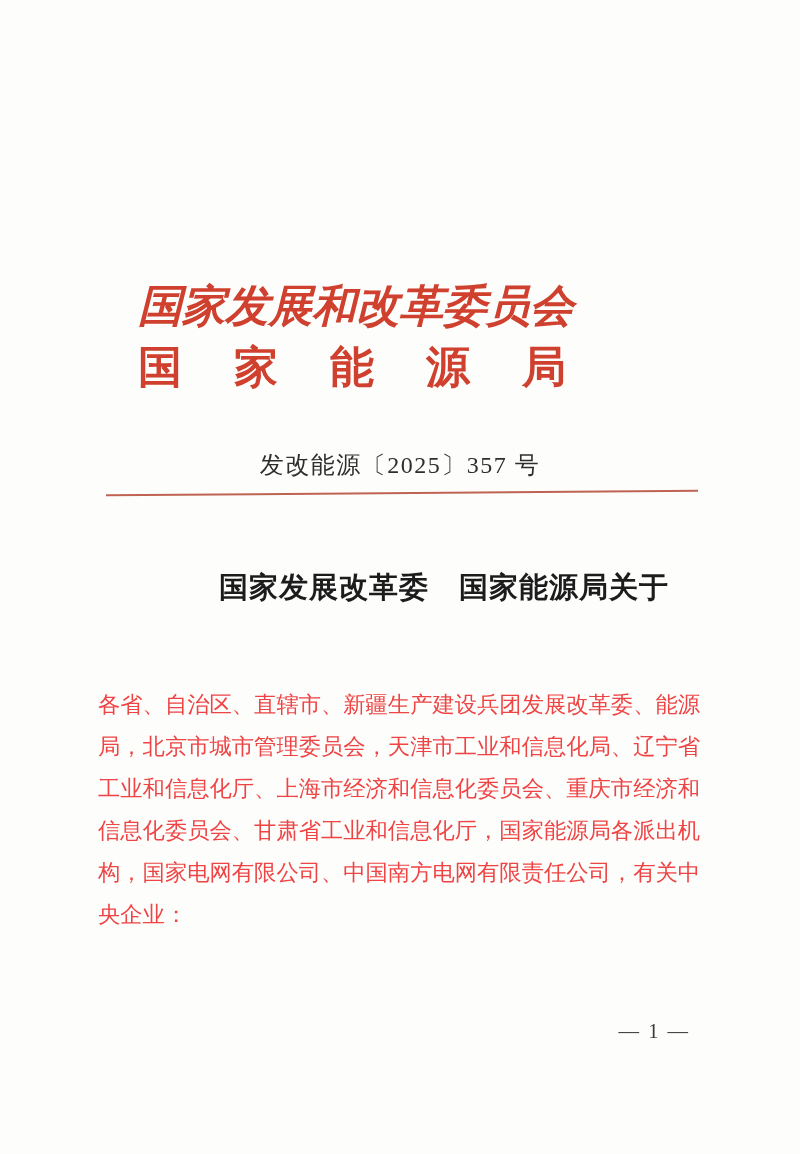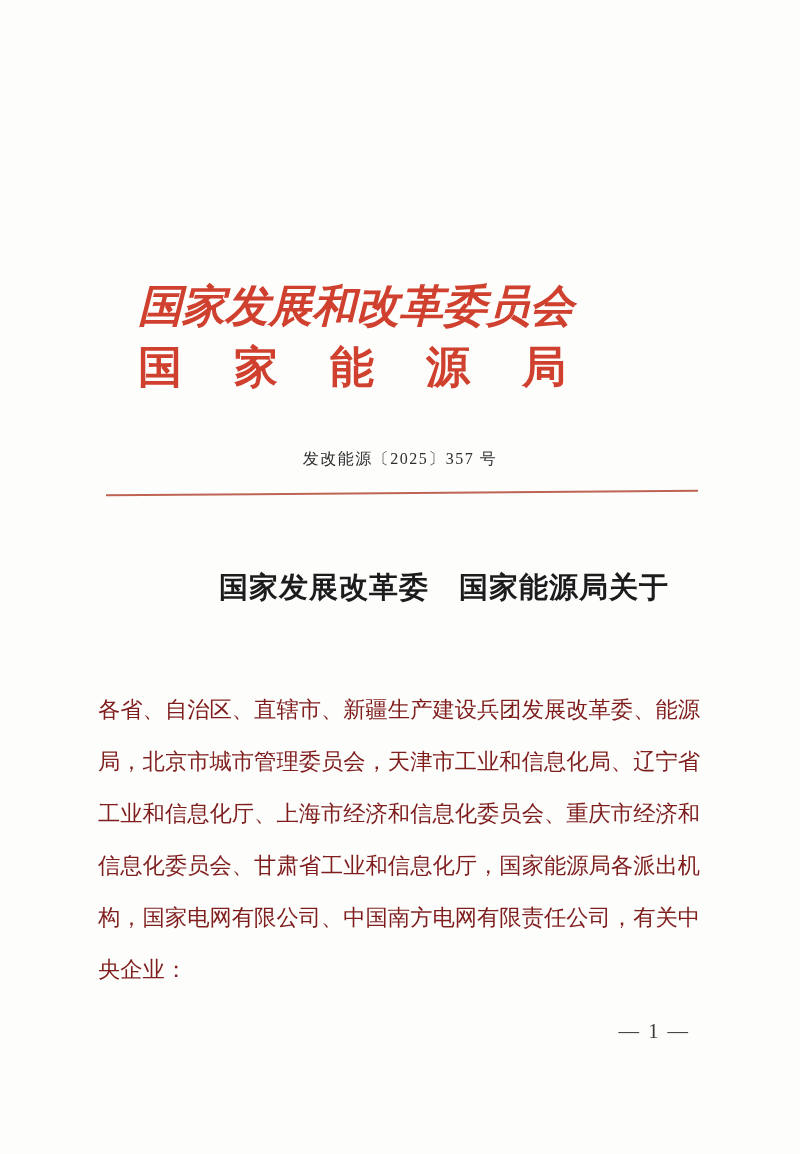--- a/index.html
+++ b/index.html
@@ -57,21 +57,21 @@
     color: var(--red, #d0402e);
   }
 
   
   .doc-number {
     position: absolute;
     top: 449px;
     left: 0;
     width: 100%;
     text-align: center;
-    font-size: 16px;
+    font-size: 24px;
     letter-spacing: 1.5px;
     color: #2e2e2e;
   }
 
   
   .red-divider {
     position: absolute;
     top: 492px;
     left: 106px;
     width: 592px;
@@ -99,22 +99,22 @@
   }
   .title-line { display: block; }
 
   
   .body-text {
     position: absolute;
     top: 684px;
     left: 98px;
     width: 602px;
     font-size: 22.3px;
-    line-height: 52px;
-    color: #7f1d1d;
+    line-height: 42px;
+    color: #ef4444;
     text-align: justify;
     text-justify: inter-character;
   }
   .body-text p {
     margin: 0;
   }
   .para-indent {
     text-indent: 2em;
   }
 

